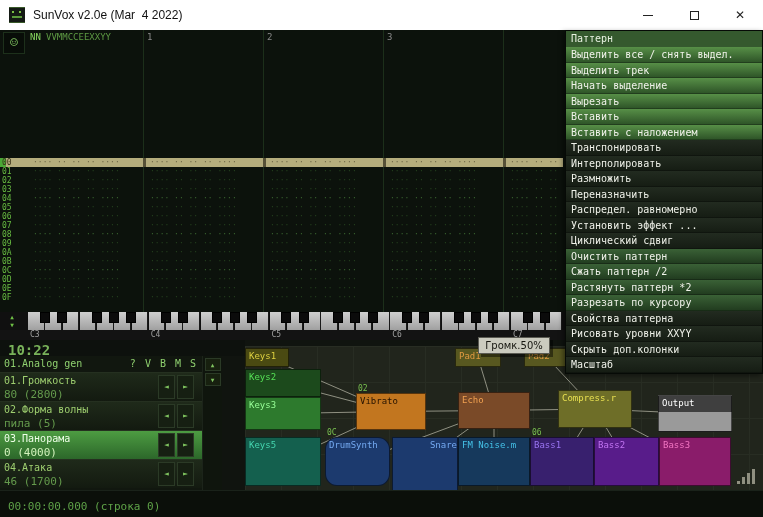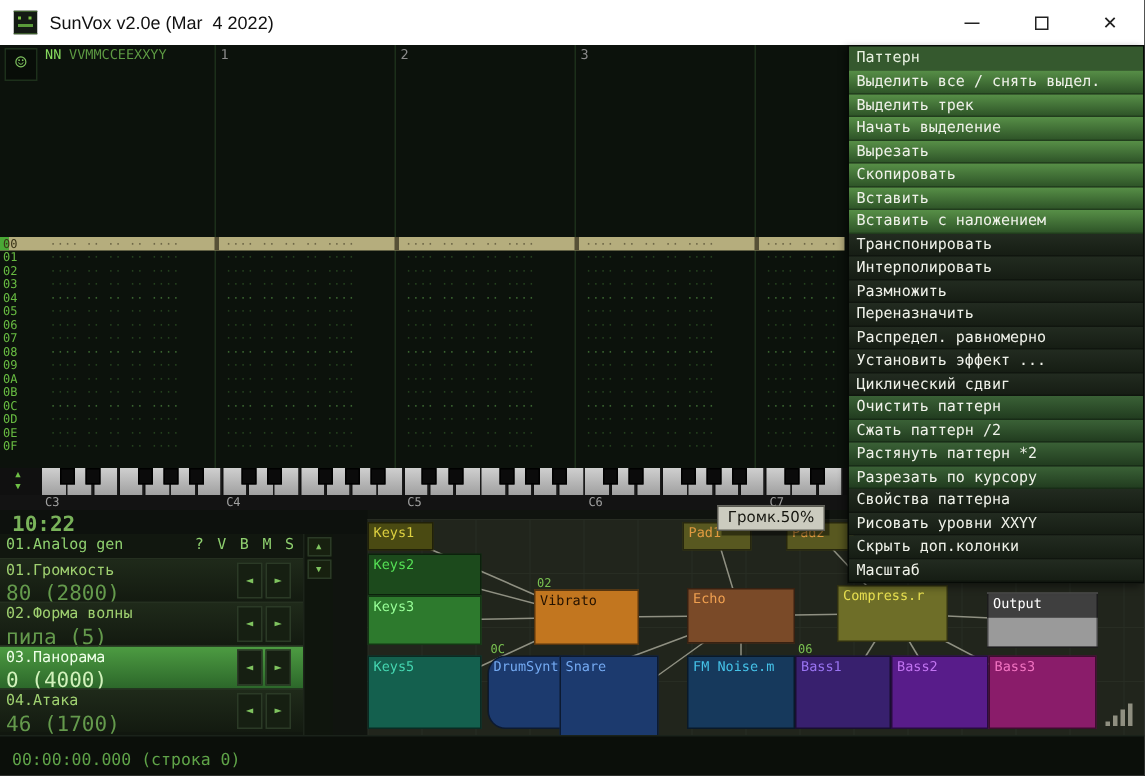--- a/index.html
+++ b/index.html
@@ -1,19 +1,19 @@
 <!DOCTYPE html>
 <html><head>
 <meta charset="utf-8">
 <style>
   * { margin:0; padding:0; box-sizing:border-box; }
   html,body { background:#2a2a2a; }
   .win {
     position:relative; width:763px; height:517px; overflow:hidden;
-    background:#737373; font-family:"DejaVu Sans Mono", monospace;
+    background:#8b5cf6; font-family:"DejaVu Sans Mono", monospace;
     outline:1px solid #4a4a4a;
   }
   
   .titlebar { position:absolute; top:0; left:0; width:763px; height:30px; background:#ffffff; font-family:"Liberation Sans", sans-serif; }
   .tb-icon { position:absolute; left:9px; top:7px; width:16px; height:16px; }
   .tb-title { position:absolute; left:33px; top:8px; font-size:12px; color:#111; white-space:pre; }
   .tb-btn { position:absolute; top:0; width:46px; height:30px; text-align:center; line-height:30px; color:#222; font-size:12px; }
   .tb-min { left:625px; } .tb-max { left:671px; } .tb-close { left:717px; }
   .glyph-min { display:inline-block; width:10px; height:1px; background:#222; vertical-align:middle; }
   .glyph-max { display:inline-block; width:9px; height:9px; border:1px solid #222; vertical-align:middle; }
@@ -48,21 +48,21 @@
   .voltip { position:absolute; left:478px; top:307px; width:72px; height:17px; background:#cbcbbf; border:1px solid #5a5a52; box-shadow:3px 3px 0 rgba(0,0,0,.45); color:#15150f; font-size:10px; line-height:15px; text-align:center; z-index:40; font-family:"DejaVu Sans", sans-serif; }
   
   .mpanel { position:absolute; left:0; top:326px; width:202px; height:134px; background:#11170f; }
   .phead { position:relative; height:16px; }
   .ptitle { position:absolute; left:4px; top:2px; font-size:10px; color:#8fd06f; }
   .pbtns { position:absolute; right:6px; top:2px; display:flex; gap:9px; font-size:10px; color:#8fd06f; }
   .ctl { position:relative; height:29px; background:linear-gradient(#1f2a1a,#131a10); border-top:1px solid #253020; }
   .ctl.sel { background:linear-gradient(#4d9c42,#2c672a); }
   .cname { position:absolute; left:4px; top:2px; font-size:10px; color:#9fd070; }
   .sel .cname { color:#eeffe8; }
-  .cval { position:absolute; left:4px; top:15px; font-size:14px; color:#649a4c; }
+  .cval { position:absolute; left:4px; top:15px; font-size:11px; color:#649a4c; }
   .sel .cval { color:#d2f2bc; }
   .arrow { position:absolute; top:2px; width:17px; height:24px; background:#161f12; border:1px solid #2b3a26; color:#7fc35f; font-size:8px; line-height:22px; text-align:center; }
   .arrow.l { left:158px; } .arrow.r { left:177px; }
   
   .vsb { position:absolute; left:202px; top:326px; width:20px; height:134px; background:#0f150d; border-left:1px solid #1c241a; }
   .sb-btn { width:16px; height:13px; margin:2px auto 0; background:#17200f; border:1px solid #2b3a26; color:#7fc35f; font-size:6px; line-height:11px; text-align:center; }
   
   .routing { position:absolute; left:245px; top:316px; width:518px; height:144px;
     background-color:#21251c;
     background-image:linear-gradient(#282d23 1px,transparent 1px),linear-gradient(90deg,#282d23 1px,transparent 1px);
@@ -428,21 +428,21 @@
         <div class="module" style="left: 0px; top: 51px; width: 76px; height: 33px; background: rgb(45, 122, 45); color: rgb(152, 255, 152);">
           <span>Keys3</span>
         </div>
         <div class="module" style="left: 0px; top: 91px; width: 76px; height: 49px; background: rgb(20, 96, 78); color: rgb(69, 214, 176);">
           <span>Keys5</span>
         </div>
         <div class="module" style="left: 80px; top: 91px; width: 65px; height: 49px; background: rgb(28, 58, 110); color: rgb(116, 170, 242); border-radius: 12px;">
           <span>DrumSynth</span>
         </div>
         <span class="modnum" style="left: 82px; top: 82px;">0C</span>
-        <div class="module" style="left: 128px; top: 91px; width: 66px; height: 59px; background: rgb(28, 58, 110); color: rgb(116, 170, 242);">
+        <div class="module" style="left: 147px; top: 91px; width: 66px; height: 59px; background: rgb(28, 58, 110); color: rgb(116, 170, 242); text-align: right;">
           <span>Snare</span>
         </div>
         <div class="module" style="left: 213px; top: 91px; width: 72px; height: 49px; background: rgb(22, 57, 92); color: rgb(69, 194, 232);">
           <span>FM Noise.m</span>
         </div>
         <div class="module" style="left: 285px; top: 91px; width: 64px; height: 49px; background: rgb(56, 32, 110); color: rgb(154, 116, 242);">
           <span>Bass1</span>
         </div>
         <span class="modnum" style="left: 287px; top: 82px;">06</span>
         <div class="module" style="left: 349px; top: 91px; width: 65px; height: 49px; background: rgb(88, 28, 138); color: rgb(194, 116, 242);">
@@ -457,21 +457,20 @@
       <span>00:00:00.000 (строка 0)</span>
     </div>
 
     <div class="menu">
       <div class="menu-title">Паттерн</div>
       <div class="menu-items">
           <div class="menu-item g1">Выделить все / снять выдел.</div>
           <div class="menu-item g1">Выделить трек</div>
           <div class="menu-item g1">Начать выделение</div>
           <div class="menu-item g1">Вырезать</div>
-          <div class="menu-item g1">Скопировать</div>
           <div class="menu-item g1">Вставить</div>
           <div class="menu-item g1">Вставить с наложением</div>
           <div class="menu-item g2">Транспонировать</div>
           <div class="menu-item g2">Интерполировать</div>
           <div class="menu-item g2">Размножить</div>
           <div class="menu-item g2">Переназначить</div>
           <div class="menu-item g2">Распредел. равномерно</div>
           <div class="menu-item g2">Установить эффект ...</div>
           <div class="menu-item g2">Циклический сдвиг</div>
           <div class="menu-item g3">Очистить паттерн</div>

